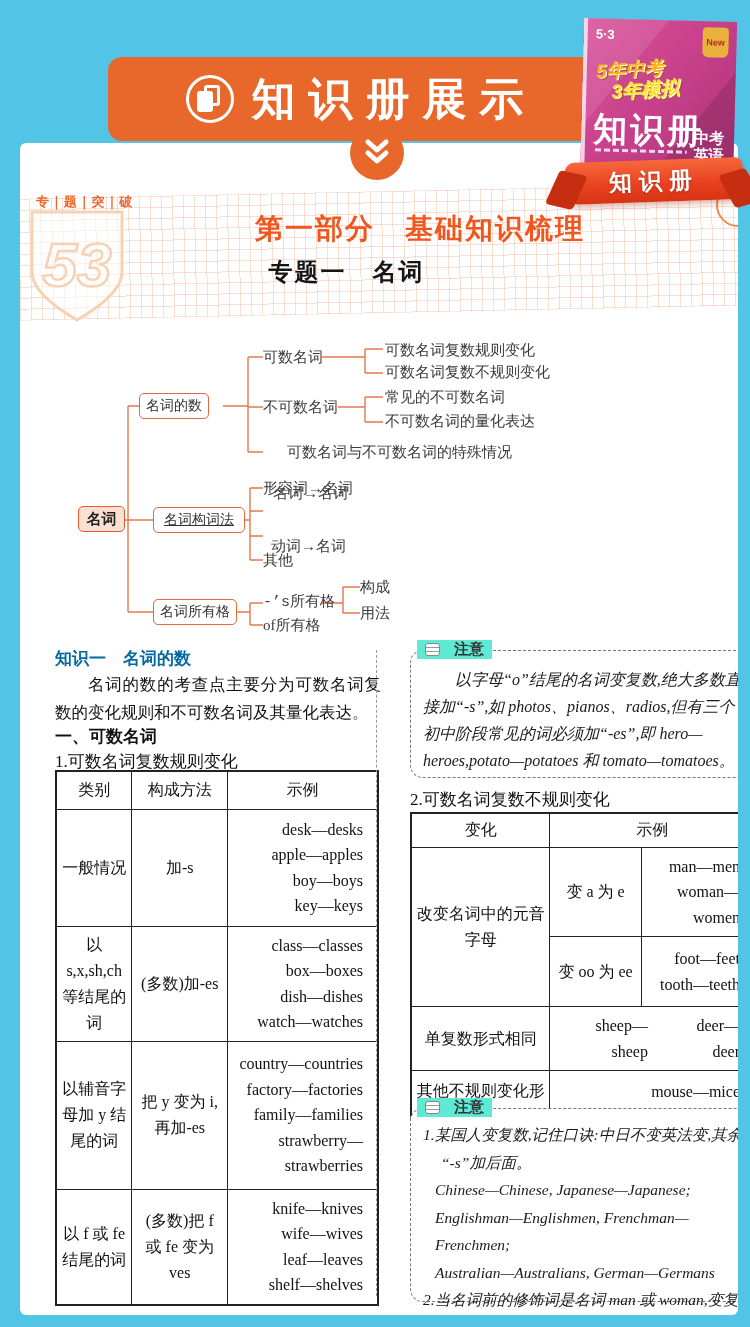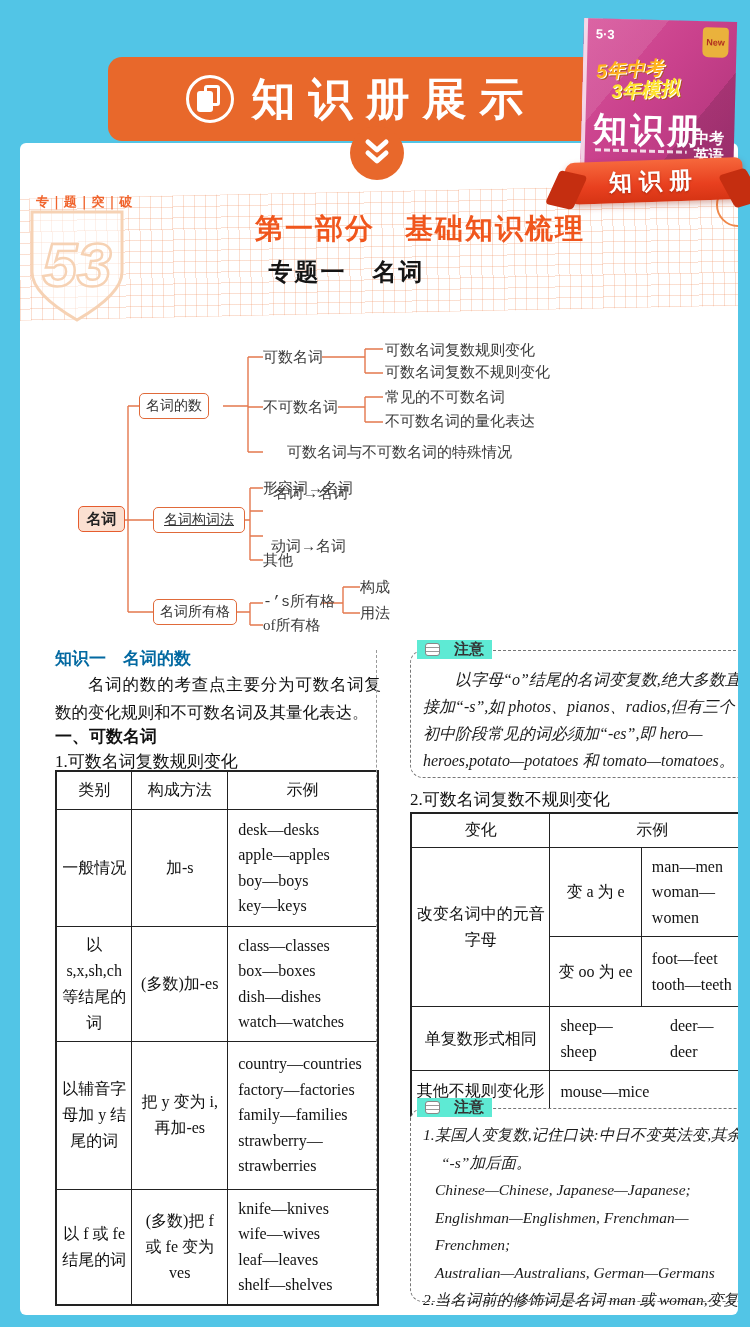--- a/index.html
+++ b/index.html
@@ -84,21 +84,21 @@
   .kp-heading{position:absolute;left:35px;top:504px;color:#0369a1;font-family:var(--sans);font-weight:900;font-size:17px;z-index:2;}
   .intro{position:absolute;left:35px;top:528px;width:326px;font-size:16.5px;line-height:28px;text-indent:2em;
     color:#111;text-align:justify;z-index:2;}
   .subhead{position:absolute;left:35px;top:582px;font-family:var(--sans);font-weight:900;font-size:17px;color:#111;z-index:2;}
   .tbl-title{position:absolute;font-size:17px;color:#111;z-index:2;}
 
   table{border-collapse:collapse;position:absolute;z-index:2;background:#fff;}
   td,th{border:1px solid #222;font-size:16px;color:#111;font-weight:normal;}
   table{border:2px solid #222;}
   .c-center{text-align:center;vertical-align:middle;padding:4px 4px;line-height:26px;}
-  .c-ex{vertical-align:middle;padding:6px 14px 6px 10px;line-height:25.5px;text-align:left;}
+  .c-ex{vertical-align:middle;padding:6px 14px 6px 10px;line-height:25.5px;text-align:right;}
   th{text-align:center;vertical-align:middle;}
 
   .t1{left:35px;top:627px;width:324px;}
   .t2{left:390px;top:669px;width:346px;}
   .ex-inline{display:flex;gap:22px;}
 
   
   .note{position:absolute;width:346px;border:1px dashed #777;border-radius:13px;z-index:2;background:#fff;}
   .note-tab{position:absolute;left:6px;top:-11px;background:#5eead4;padding:0 8px;display:flex;align-items:center;gap:14px;}
   .note-icon{width:15px;height:13px;border:1.6px solid #888;border-radius:3px;

